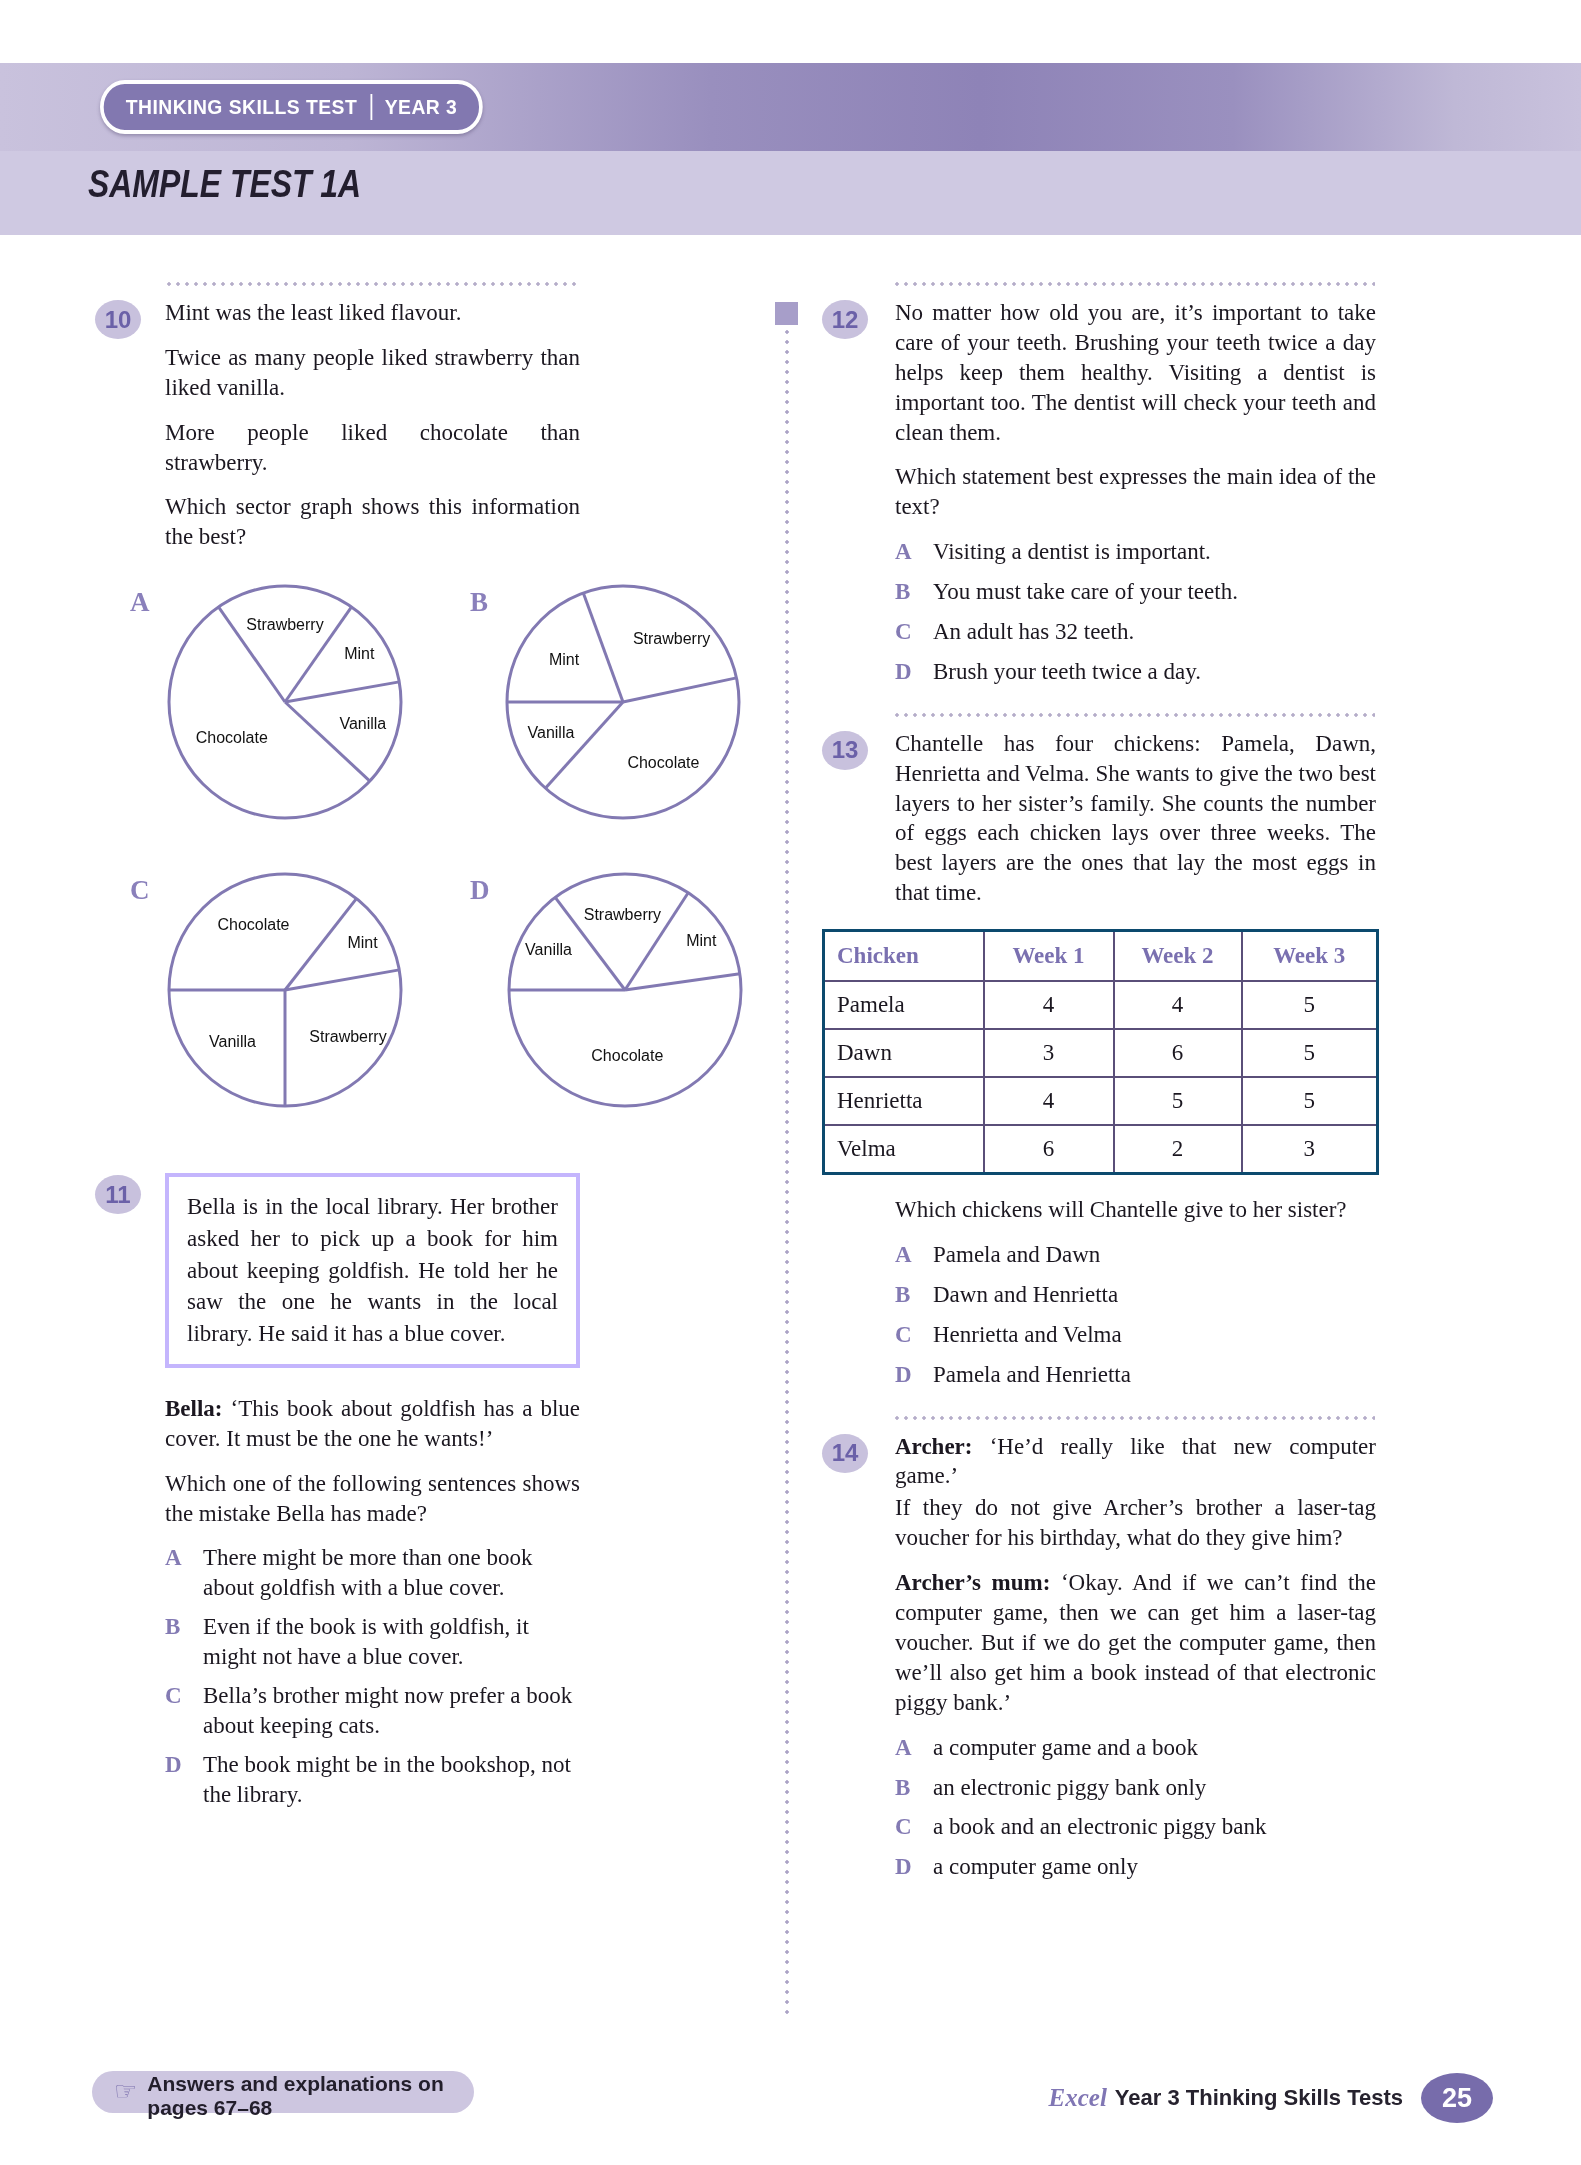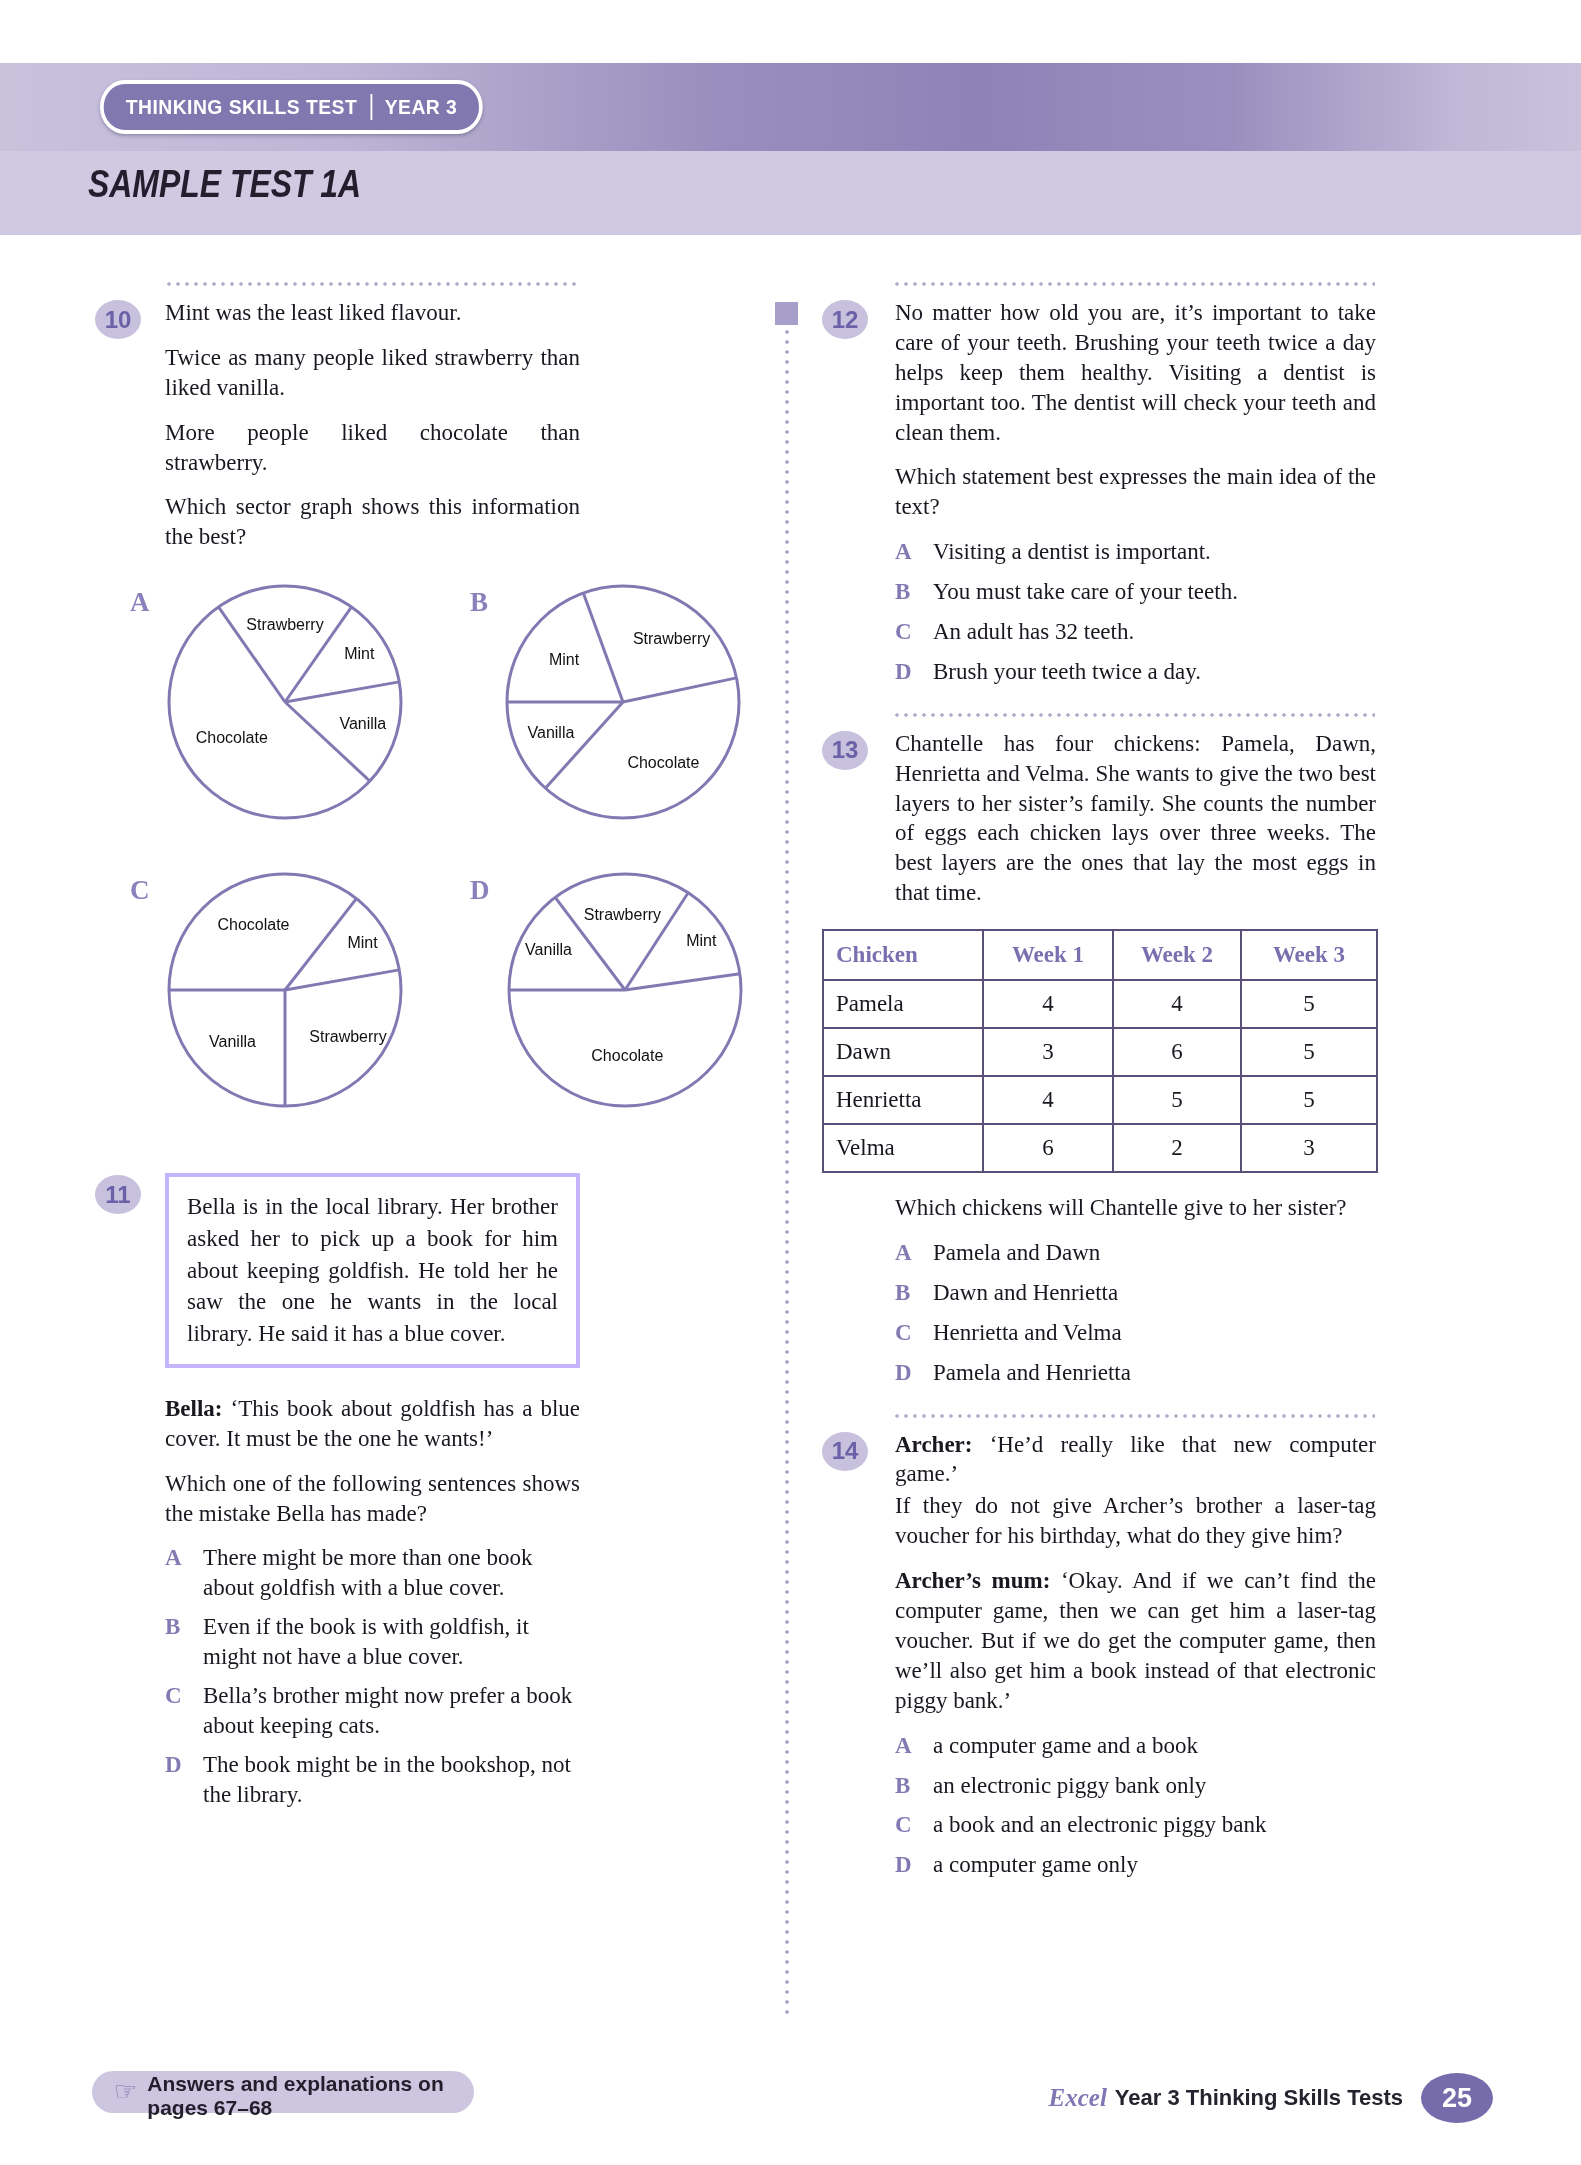--- a/index.html
+++ b/index.html
@@ -51,21 +51,21 @@
   .pie-letter{font-weight:bold;font-size:27px;color:#8a80bb;margin:6px 14px 0 0;font-family:"Liberation Serif",serif;}
   .pie-cell svg{display:block;}
 
   
   .qbox{border:4px solid #c4b5fd;background:#ffffff;padding:14px 18px;margin:0 0 26px;}
   .qbox p{margin:0;text-align:justify;font-size:23px;line-height:1.38;}
 
   
   table.eggs{border-collapse:collapse;margin:6px 0 20px;width:554px;table-layout:fixed;}
   table.eggs th,table.eggs td{border:2px solid #5a4f79;font-size:23px;padding:4px 6px;height:38px;}
-  table.eggs{border:1px solid #0c4a6e;}
+  table.eggs{border:3px solid #0c4a6e;}
   table.eggs th{font-family:"Liberation Serif",serif;font-weight:bold;color:#7a70b0;height:40px;}
   table.eggs th.c0{text-align:left;padding-left:12px;}
   table.eggs td.c0{text-align:left;padding-left:12px;}
   table.eggs td,table.eggs th{text-align:center;}
 
   
   .divider-square{position:absolute;left:775px;top:302px;width:23px;height:23px;background:#a79ec9;}
   .divider-dots{position:absolute;left:785px;top:330px;width:4px;height:1688px;
         background-image:radial-gradient(circle at 2px 2px,#aba3c6 1.5px,transparent 1.9px);
         background-size:4px 10px;background-repeat:repeat-y;}

